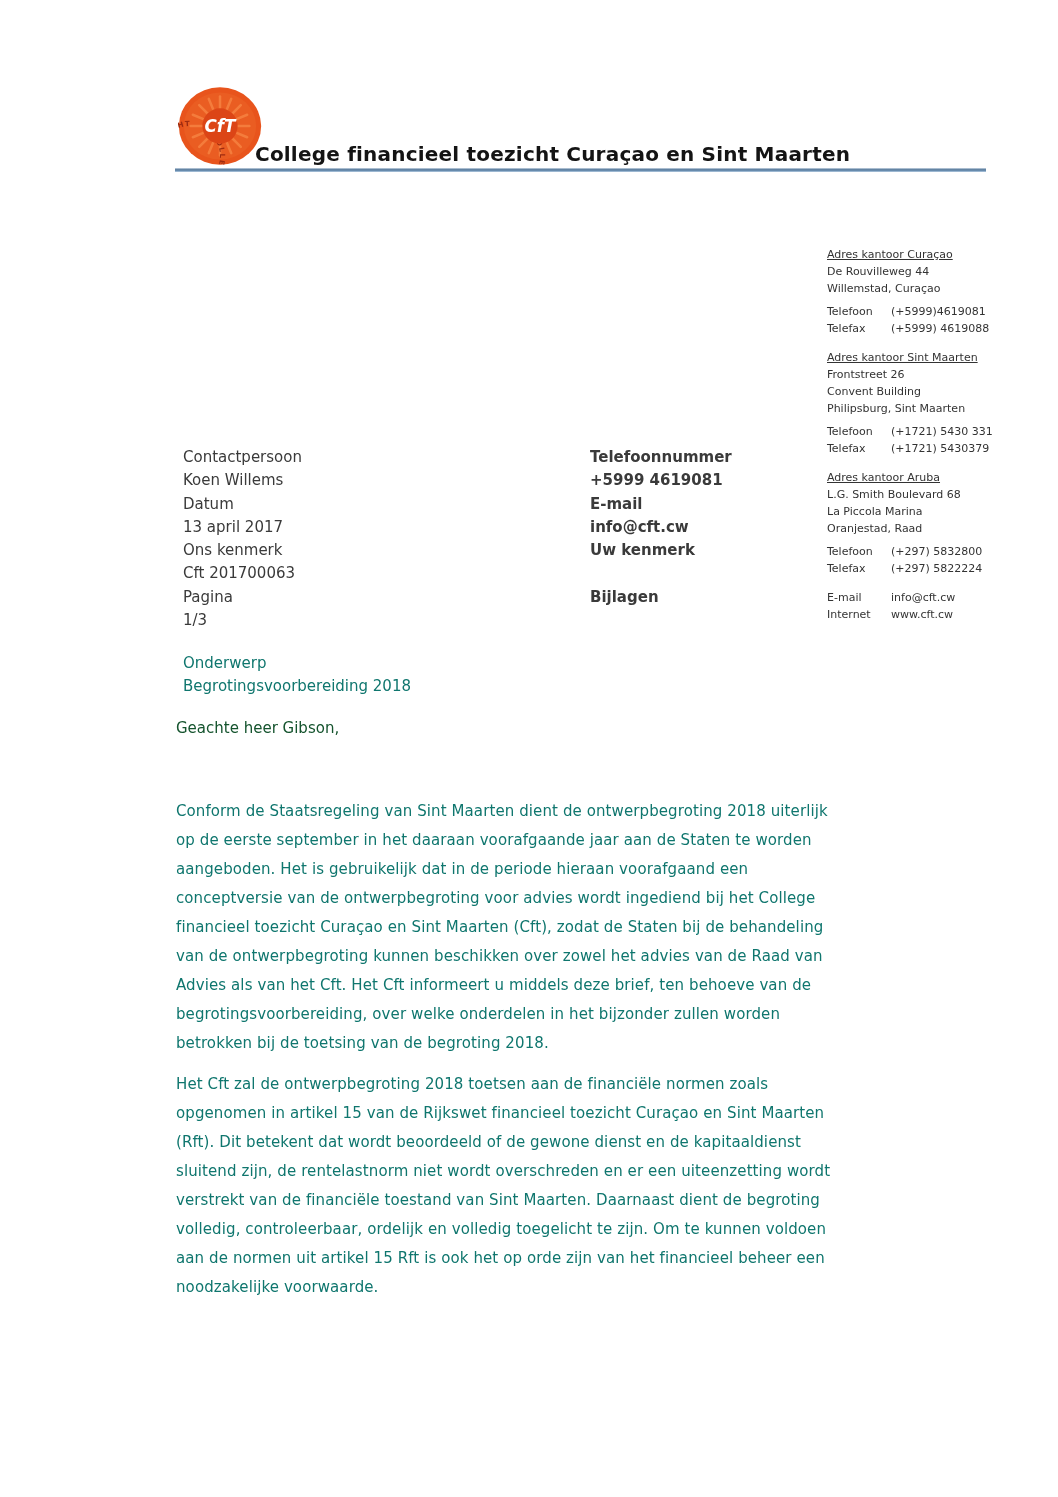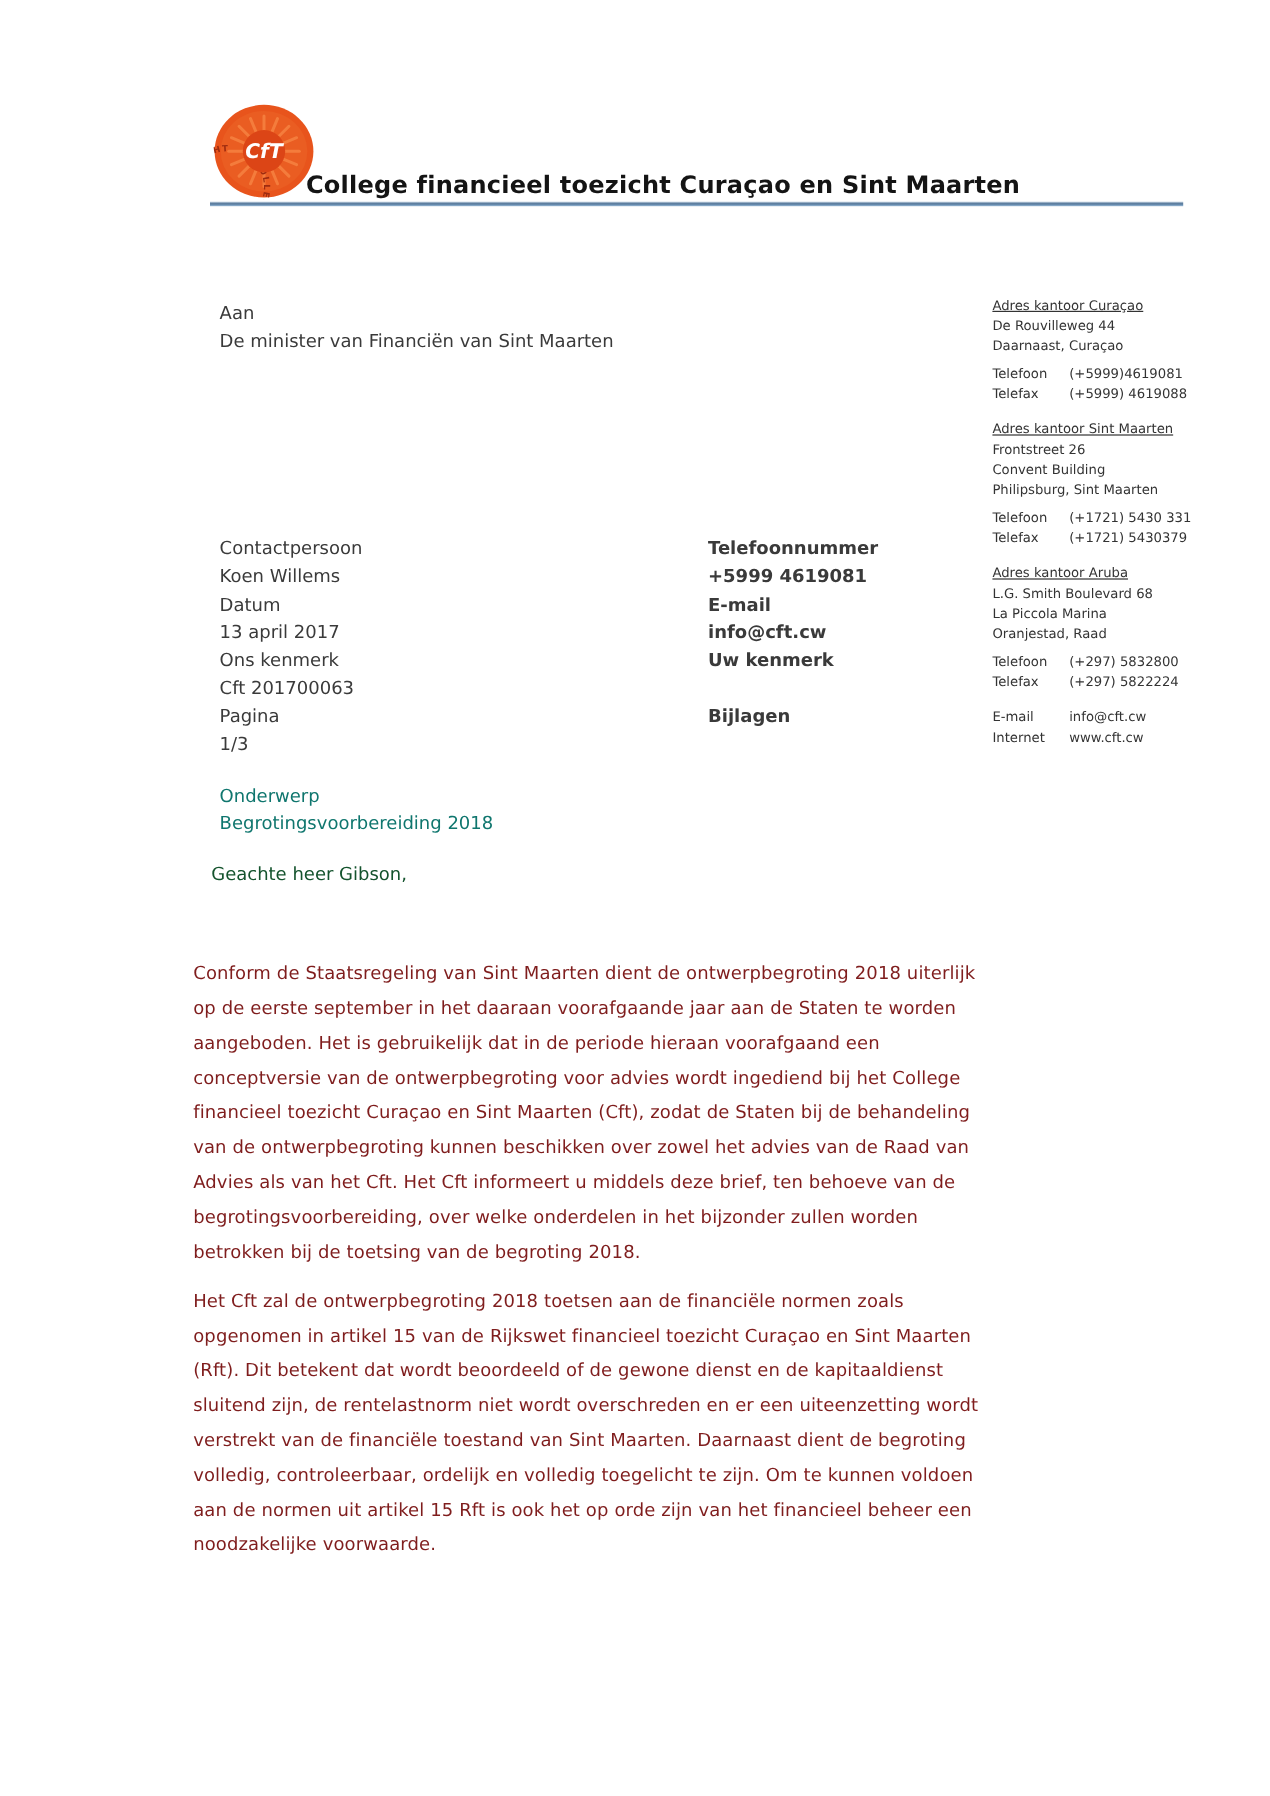--- a/index.html
+++ b/index.html
@@ -35,22 +35,22 @@
   .meta-col{position:absolute;top:446px;font-size:15px;color:#3a3a3a;}
   .meta-left{left:183px;}
   .meta-right{left:590px;font-weight:bold;}
   .meta-col div{height:23.3px;line-height:23.3px;white-space:nowrap;}
   
   .subject{position:absolute;left:183px;top:652px;font-size:15px;color:#0f766e;}
   .subject div{height:23.3px;line-height:23.3px;white-space:nowrap;}
   
   .salutation{position:absolute;left:176px;top:714px;font-size:15px;color:#14532d;line-height:29px;white-space:nowrap;}
   .para{
-    position:absolute;left:161px;width:710px;
-    font-size:15px;color:#7f1d1d;line-height:29px;white-space:pre-line;letter-spacing:.1px;
+    position:absolute;left:176px;width:710px;
+    font-size:15px;color:#0f766e;line-height:29px;white-space:pre-line;letter-spacing:.1px;
   }
   .para1{top:797px;}
   .para2{top:1070px;}
 </style>
 </head>
 <body>
 
 <div class="page">
 
   <svg class="logo" viewBox="0 0 100 94" xmlns="http://www.w3.org/2000/svg">
@@ -85,31 +85,27 @@
     <text font-size="8.5" font-weight="bold" fill="#9e2b10" letter-spacing="1.2" font-family="DejaVu Sans, Liberation Sans, sans-serif">
       <textPath href="#ringpath" startOffset="88%" text-anchor="middle">TOEZICHT</textPath>
     </text>
     <circle cx="50" cy="47" r="21" fill="#dc4516"></circle>
     <text x="50" y="54" text-anchor="middle" font-size="20" font-weight="bold" font-style="italic" fill="#ffffff" font-family="DejaVu Sans, Liberation Sans, sans-serif">CfT</text>
   </svg>
 
   <div class="org-title">College financieel toezicht Curaçao en Sint Maarten</div>
   <div class="header-rule"></div>
 
-  <div class="recipient">
-    <div>Aan</div>
-    <div>De minister van Financiën van Sint Maarten</div>
-  </div>
 
   <aside class="sidebar">
 
     <div class="office">
       <div class="office-heading">Adres kantoor Curaçao</div>
       <div class="office-line">De Rouvilleweg 44</div>
-      <div class="office-line">Daarnaast, Curaçao</div>
+      <div class="office-line">Willemstad, Curaçao</div>
       <div class="office-contacts">
         <div class="contact-row">
           <span class="c-label">Telefoon</span>
           <span>(+5999)4619081</span>
         </div>
         <div class="contact-row">
           <span class="c-label">Telefax</span>
           <span>(+5999) 4619088</span>
         </div>
       </div>

